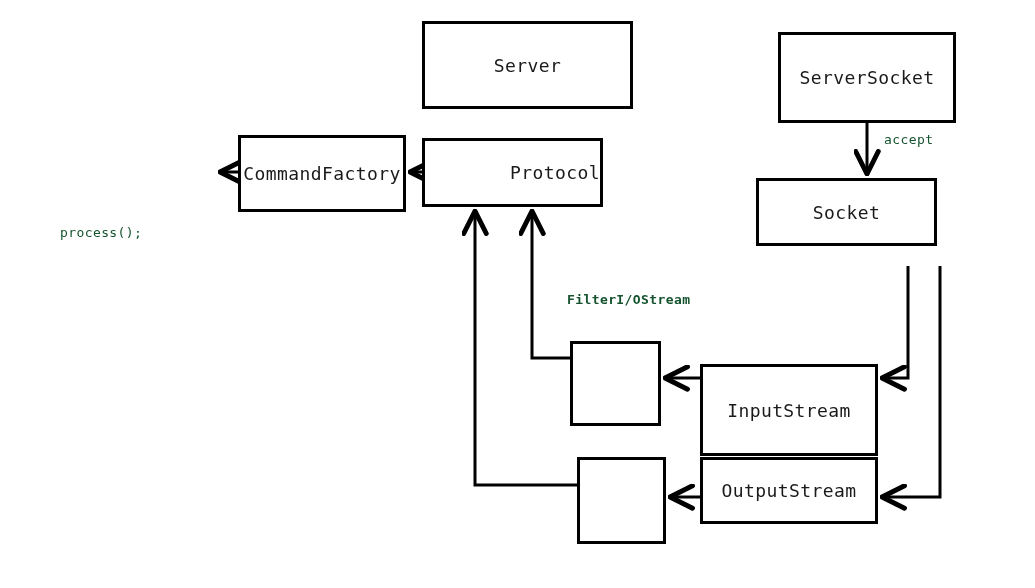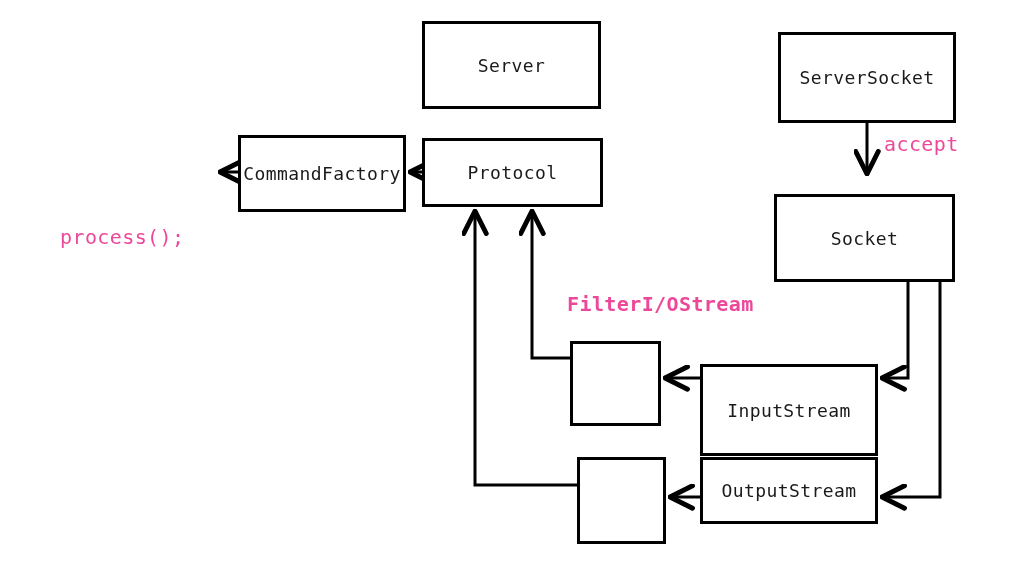--- a/index.html
+++ b/index.html
@@ -28,22 +28,22 @@
   .node .node-label {
     font-family: "DejaVu Sans Mono", "Liberation Mono", monospace;
     font-size: 18px;
     color: #1a1a1a;
     letter-spacing: 0.4px;
     white-space: nowrap;
   }
   .free-text {
     position: absolute;
     font-family: "DejaVu Sans Mono", "Liberation Mono", monospace;
-    font-size: 20px;
-    color: #ec4899;
+    font-size: 13px;
+    color: #14532d;
     letter-spacing: 0.4px;
     white-space: nowrap;
     z-index: 4;
   }
   .edge-layer {
     position: absolute;
     left: 0;
     top: 0;
     width: 1035px;
     height: 588px;
@@ -82,33 +82,33 @@
 
       <polyline points="577,485 475,485 475,211" marker-end="url(#arrowOpen)"></polyline>
     </g>
   </svg>
 
 
   <div class="node" style="left:238px; top:135px; width:168px; height:77px;">
     <span class="node-label">CommandFactory</span>
   </div>
 
-  <div class="node" style="left:422px; top:21px; width:179px; height:88px;">
+  <div class="node" style="left:422px; top:21px; width:211px; height:88px;">
     <span class="node-label">Server</span>
   </div>
 
-  <div class="node" style="left:422px; top:138px; width:181px; height:69px;">
+  <div class="node" style="left:422px; top:138px; width:181px; height:69px;justify-content:flex-end;">
     <span class="node-label">Protocol</span>
   </div>
 
   <div class="node" style="left:778px; top:13px; width:178px; height:91px;margin-top:19px;">
     <span class="node-label">ServerSocket</span>
   </div>
 
-  <div class="node" style="left:774px; top:178px; width:181px; height:88px;margin-top:16px;">
+  <div class="node" style="left:756px; top:178px; width:181px; height:68px;">
     <span class="node-label">Socket</span>
   </div>
 
   <div class="node" style="left:570px; top:341px; width:91px; height:85px;">
     <span class="node-label"></span>
   </div>
 
   <div class="node" style="left:700px; top:336px; width:178px; height:92px;margin-top:28px;">
     <span class="node-label">InputStream</span>
   </div>

